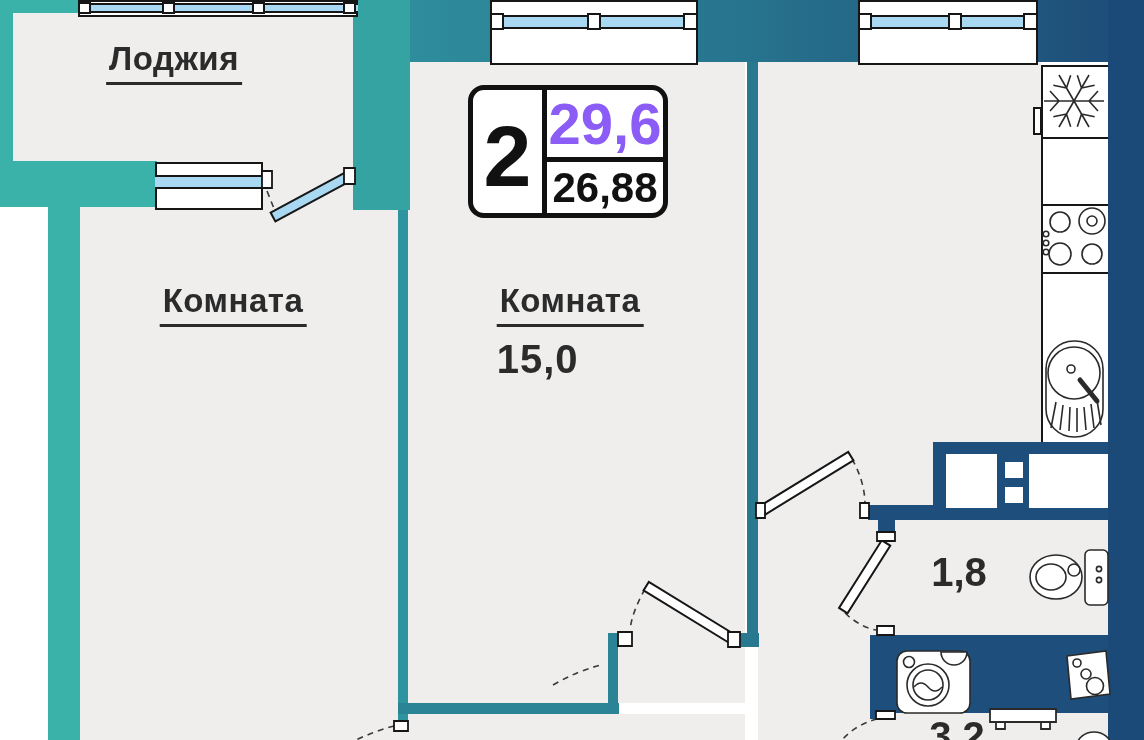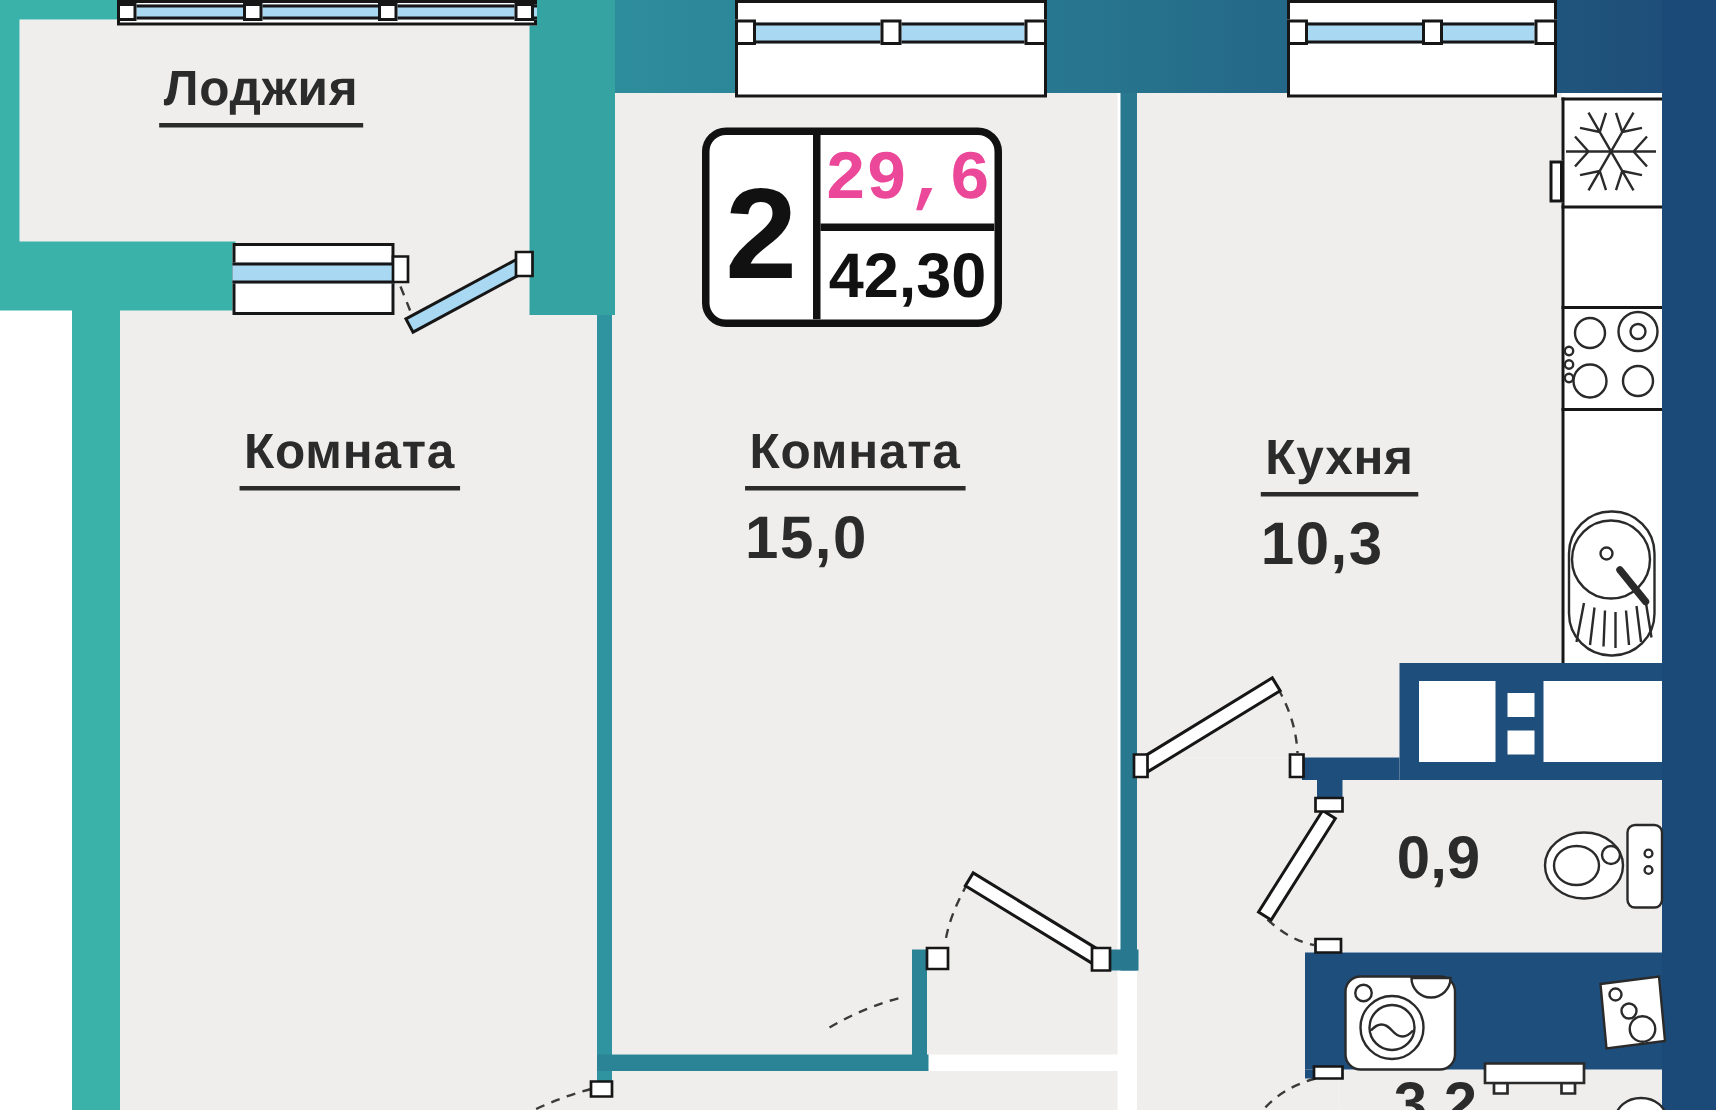--- a/index.html
+++ b/index.html
@@ -24,21 +24,21 @@
   .handle{position:absolute;left:1033px;top:107px;width:9px;height:28px;background:#fff;border:2px solid var(--line);box-sizing:border-box;}
   
   .room-label{position:absolute;transform:translateX(-50%);color:var(--text);white-space:nowrap;}
   .room-name{display:inline-block;font-size:33px;font-weight:700;border-bottom:3px solid var(--text);padding:0 3px 4px;letter-spacing:.5px;}
   .room-area{display:block;font-size:40px;font-weight:700;margin-top:10px;letter-spacing:1px;}
   .area-only{font-size:40px;font-weight:700;}
   
   .badge{position:absolute;left:468px;top:85px;width:200px;height:133px;background:#fff;border:5px solid #111;border-radius:16px;display:flex;box-sizing:border-box;overflow:hidden;}
   .badge-left{width:74px;border-right:5px solid #111;display:flex;align-items:center;justify-content:center;font-size:86px;font-weight:700;color:#111;box-sizing:border-box;padding-top:10px;}
   .badge-right{flex:1;display:flex;flex-direction:column;}
-  .badge-top{flex:1;border-bottom:5px solid #111;display:flex;align-items:center;justify-content:center;font-size:46px;font-weight:700;color:#ec4899;font-family:Liberation Mono, monospace;}
+  .badge-top{flex:1;border-bottom:5px solid #111;display:flex;align-items:center;justify-content:center;font-size:58px;font-weight:700;color:#8b5cf6;}
   .badge-bottom{flex:1;display:flex;align-items:center;justify-content:center;font-size:42px;font-weight:700;color:#111;}
   svg{position:absolute;left:0;top:0;}
   svg *{vector-effect:non-scaling-stroke;}
 </style>
 </head>
 <body>
 
 <div id="stage">
 
   <div class="floor" style="left:13px;top:13px;width:340px;height:150px"></div>
@@ -198,38 +198,34 @@
       <rect x="877" y="626" width="17" height="9"></rect>
       <rect x="876" y="711" width="19" height="8"></rect>
       <rect x="394" y="721" width="14" height="10"></rect>
     </g>
   </svg>
 
   <div class="badge">
     <div class="badge-left">2</div>
     <div class="badge-right">
       <div class="badge-top">29,6</div>
-      <div class="badge-bottom">42,30</div>
+      <div class="badge-bottom">26,88</div>
     </div>
   </div>
 
   <div class="room-label" style="left:174px;top:40px">
     <span class="room-name">Лоджия</span>
   </div>
   <div class="room-label" style="left:233px;top:282px">
     <span class="room-name">Комната</span>
   </div>
   <div class="room-label" style="left:570px;top:282px">
     <span class="room-name">Комната</span>
     <span class="room-area">15,0</span>
   </div>
-  <div class="room-label" style="left:893px;top:286px">
-    <span class="room-name">Кухня</span>
-    <span class="room-area">10,3</span>
-  </div>
   <div class="room-label" style="left:959px;top:550px">
-    <span class="area-only">0,9</span>
+    <span class="area-only">1,8</span>
   </div>
   <div class="room-label" style="left:957px;top:714px">
     <span class="area-only">3,2</span>
   </div>
 
 </div>
 
 </body></html>

